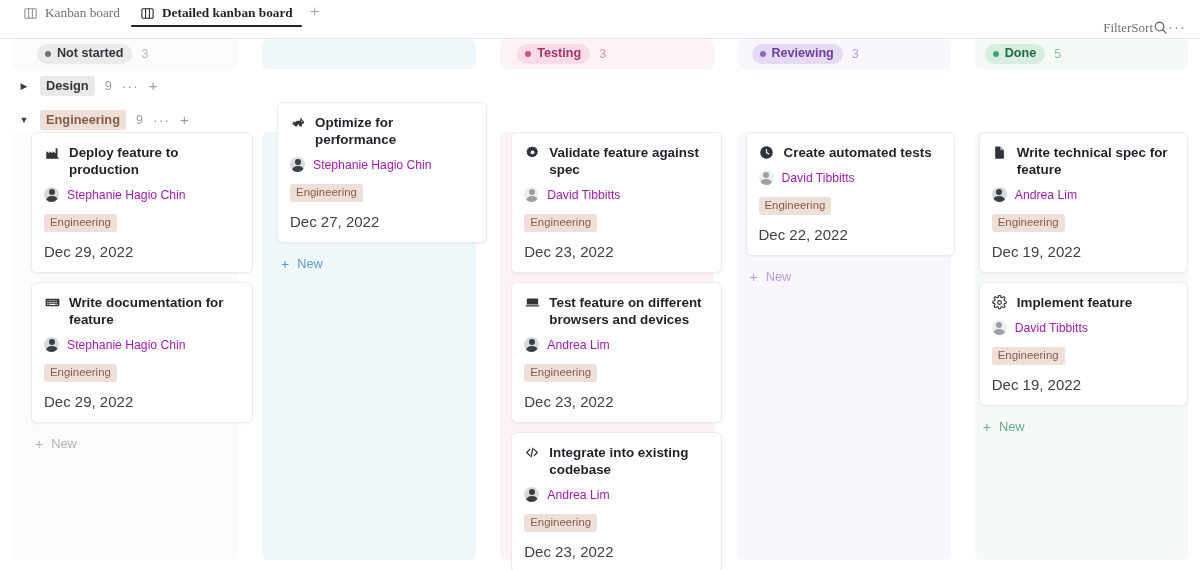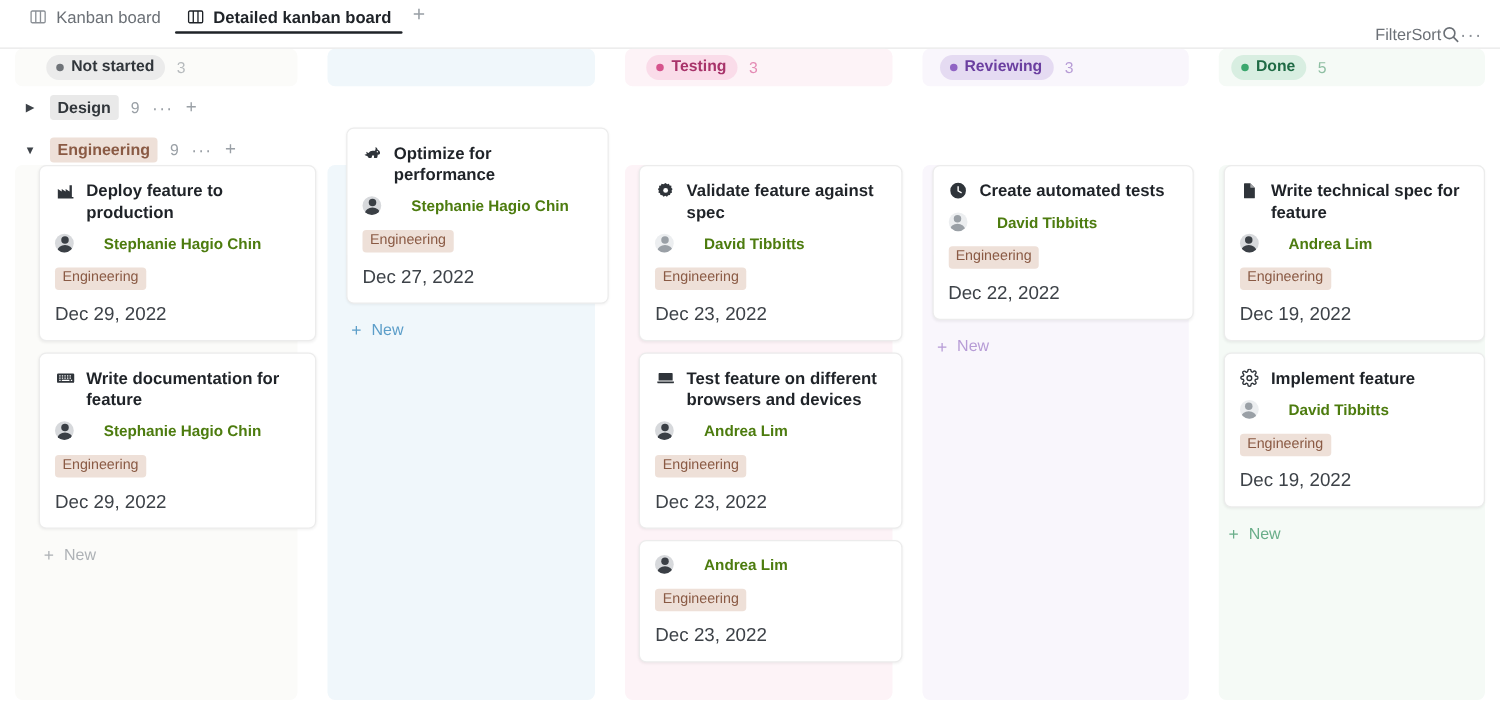--- a/index.html
+++ b/index.html
@@ -13,20 +13,21 @@
   }
 
   
   .tabbar {
     height: 39px;
     display: flex;
     align-items: stretch;
     border-bottom: 1px solid #e8e8e8;
     padding: 0 12px 12px 14px;
     position: relative;
+    font-family: Liberation Serif, serif;
   }
   .tabs { display: flex; align-items: stretch; gap: 2px; }
   .tab {
     display: flex; align-items: center; gap: 7px;
     padding: 0 9px;
     font-size: 13.3px;
     color: #6b7076;
     cursor: pointer;
     position: relative;
     white-space: nowrap;
@@ -119,22 +120,22 @@
     font-size: 13.4px; font-weight: bold; line-height: 17px;
     color: #1f2328;
     margin-bottom: 9px;
   }
   .card-title .t-ico {
     flex: 0 0 16px; width: 16px; height: 17px;
     display: flex; align-items: center; justify-content: center;
     color: #2f343a;
   }
   .assignee {
-    display: flex; align-items: center; gap: 24px;
-    font-size: 12.2px; color: #4d7c0f; margin-bottom: 10px; font-weight: bold;
+    display: flex; align-items: center; gap: 8px;
+    font-size: 12.2px; color: #a21caf; margin-bottom: 10px;
   }
   .avatar {
     width: 15px; height: 15px; border-radius: 50%;
     flex: 0 0 15px; position: relative; overflow: hidden;
     background: #d7d9dc;
   }
   .avatar::before {
     content: ""; position: absolute; left: 50%; top: 2px;
     transform: translateX(-50%);
     width: 6px; height: 6px; border-radius: 50%; background: #3a3f45;
@@ -366,20 +367,30 @@
               <span>Test feature on different browsers and devices</span>
             </div>
             <div class="assignee">
               <span class="avatar"></span>
               <span>Andrea Lim</span>
             </div>
             <div><span class="tag">Engineering</span></div>
             <div class="date">Dec 23, 2022</div>
           </div>
           <div class="card">
+            <div class="card-title">
+              <span class="t-ico">
+                <svg width="16" height="15" viewBox="0 0 24 24" fill="none" stroke="currentColor" stroke-width="2" stroke-linecap="round" stroke-linejoin="round">
+                  <polyline points="8.5,7 3.5,12 8.5,17"></polyline>
+                  <polyline points="15.5,7 20.5,12 15.5,17"></polyline>
+                  <line x1="13.4" y1="5.2" x2="10.6" y2="18.8"></line>
+                </svg>
+              </span>
+              <span>Integrate into existing codebase</span>
+            </div>
             <div class="assignee">
               <span class="avatar"></span>
               <span>Andrea Lim</span>
             </div>
             <div><span class="tag">Engineering</span></div>
             <div class="date">Dec 23, 2022</div>
           </div>
         </div>
       </div>
       <div class="col" style="width: 237px;">

